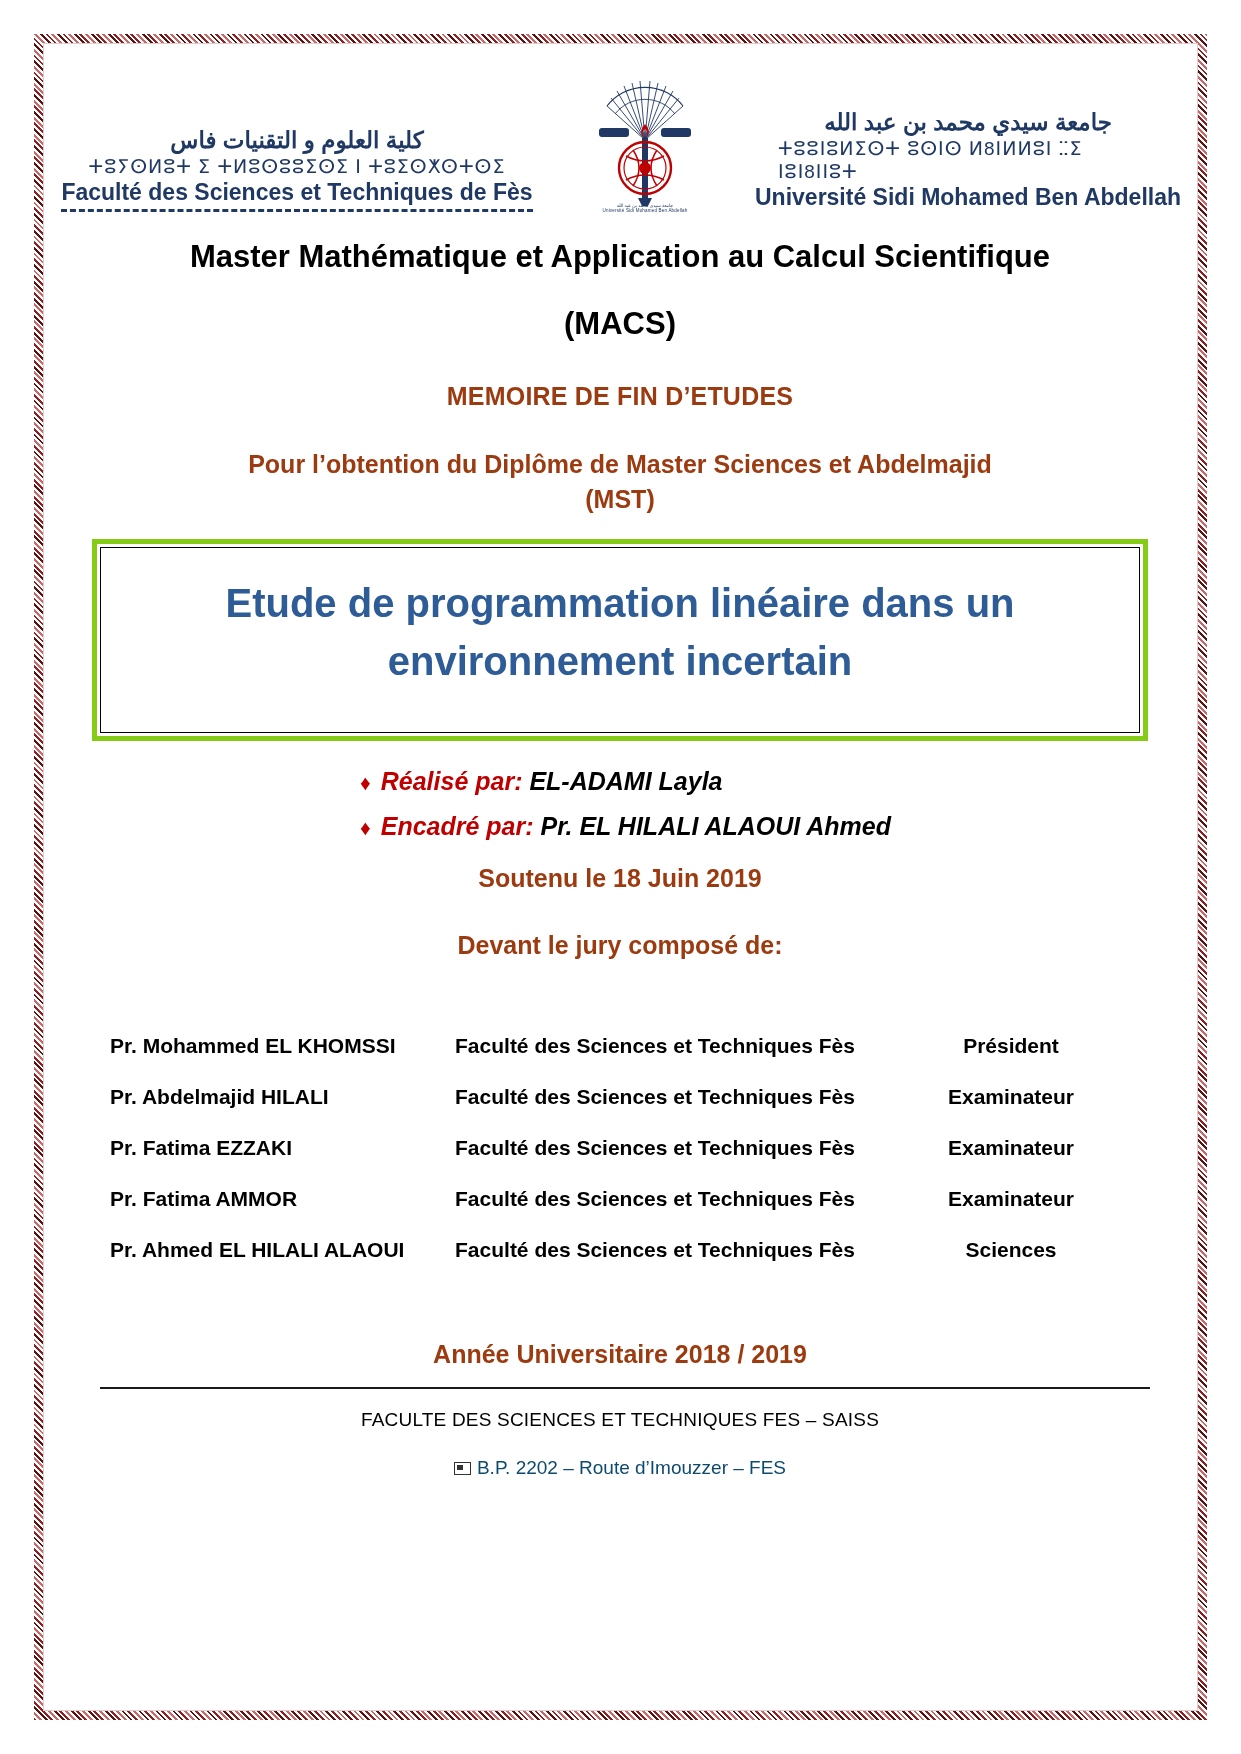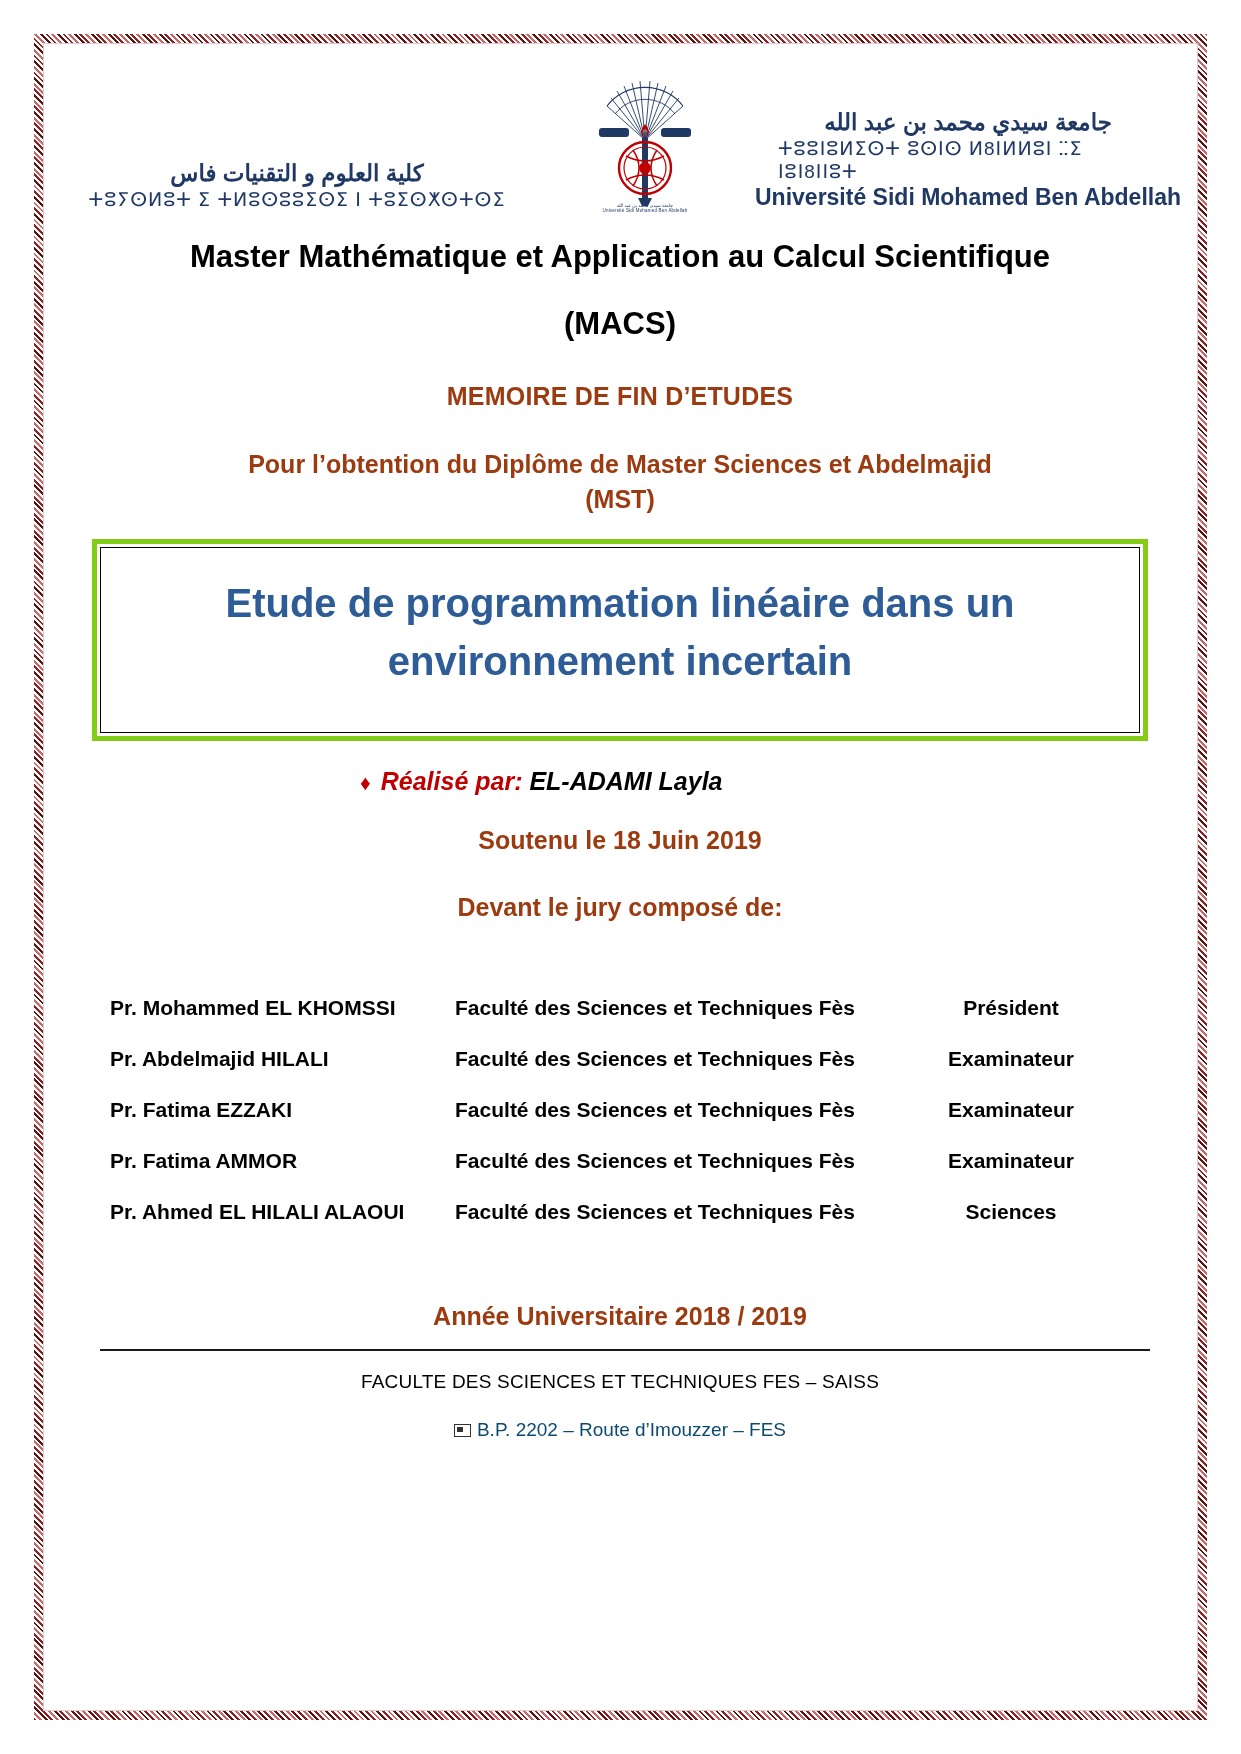--- a/index.html
+++ b/index.html
@@ -194,21 +194,21 @@
   .person-label { color: #c00000; }
   .person-name { color: #000; }
 
   
   .soutenu, .devant {
     text-align: center;
     font-size: 25px;
     font-weight: bold;
     color: #9c3a10;
   }
-  .soutenu { margin-top: 30px; }
+  .soutenu { margin-top: 23px; }
   .devant  { margin-top: 38px; }
 
   
   .jury {
     margin-top: 74px;
     padding: 0 28px 0 50px;
   }
   .jury-row {
     display: flex;
     align-items: baseline;
@@ -272,20 +272,21 @@
 <div id="page-border"></div>
 <div id="page-border-inner"></div>
 
 <div id="content">
 
   <div class="header">
 
     <div class="logo-block logo-left">
       <div class="logo-ar">كلية العلوم و التقنيات فاس</div>
       <div class="logo-tif">ⵜⵓⵢⵙⵍⵓⵜ ⵉ ⵜⵍⵓⵙⵓⵓⵉⵙⵉ ⵏ ⵜⵓⵉⵙⵅⵙⵜⵙⵉ</div>
+      <div class="logo-fr">Faculté des Sciences et Techniques de Fès</div>
     </div>
 
     <div class="logo-emblem">
       <svg viewBox="0 0 105 150" width="105" height="150" aria-hidden="true">
 
         <g stroke="#1f3864" stroke-width="0.9" fill="none">
           <path d="M52 78 L14 44"></path>
             <path d="M52 78 L18 36"></path>
             <path d="M52 78 L24 29"></path>
           <path d="M52 78 L31 24"></path>
@@ -343,20 +344,24 @@
     <div class="title-box-inner">
       <div class="thesis-title">Etude de programmation linéaire dans un environnement incertain</div>
     </div>
   </div>
 
   <div class="people">
     <div class="person-line">
       <span class="bullet">♦</span><span class="person-label">Réalisé par:</span>
       <span class="person-name">EL-ADAMI Layla</span>
     </div>
+    <div class="person-line">
+      <span class="bullet">♦</span><span class="person-label">Encadré par:</span>
+      <span class="person-name">Pr. EL HILALI ALAOUI Ahmed</span>
+    </div>
   </div>
 
   <div class="soutenu">Soutenu le  18 Juin 2019</div>
   <div class="devant">Devant le jury composé de:</div>
 
   <div class="jury">
     <div class="jury-row">
       <span class="jury-name">Pr. Mohammed  EL KHOMSSI</span>
       <span class="jury-affil">Faculté des Sciences et Techniques Fès</span>
       <span class="jury-role">Président</span>

